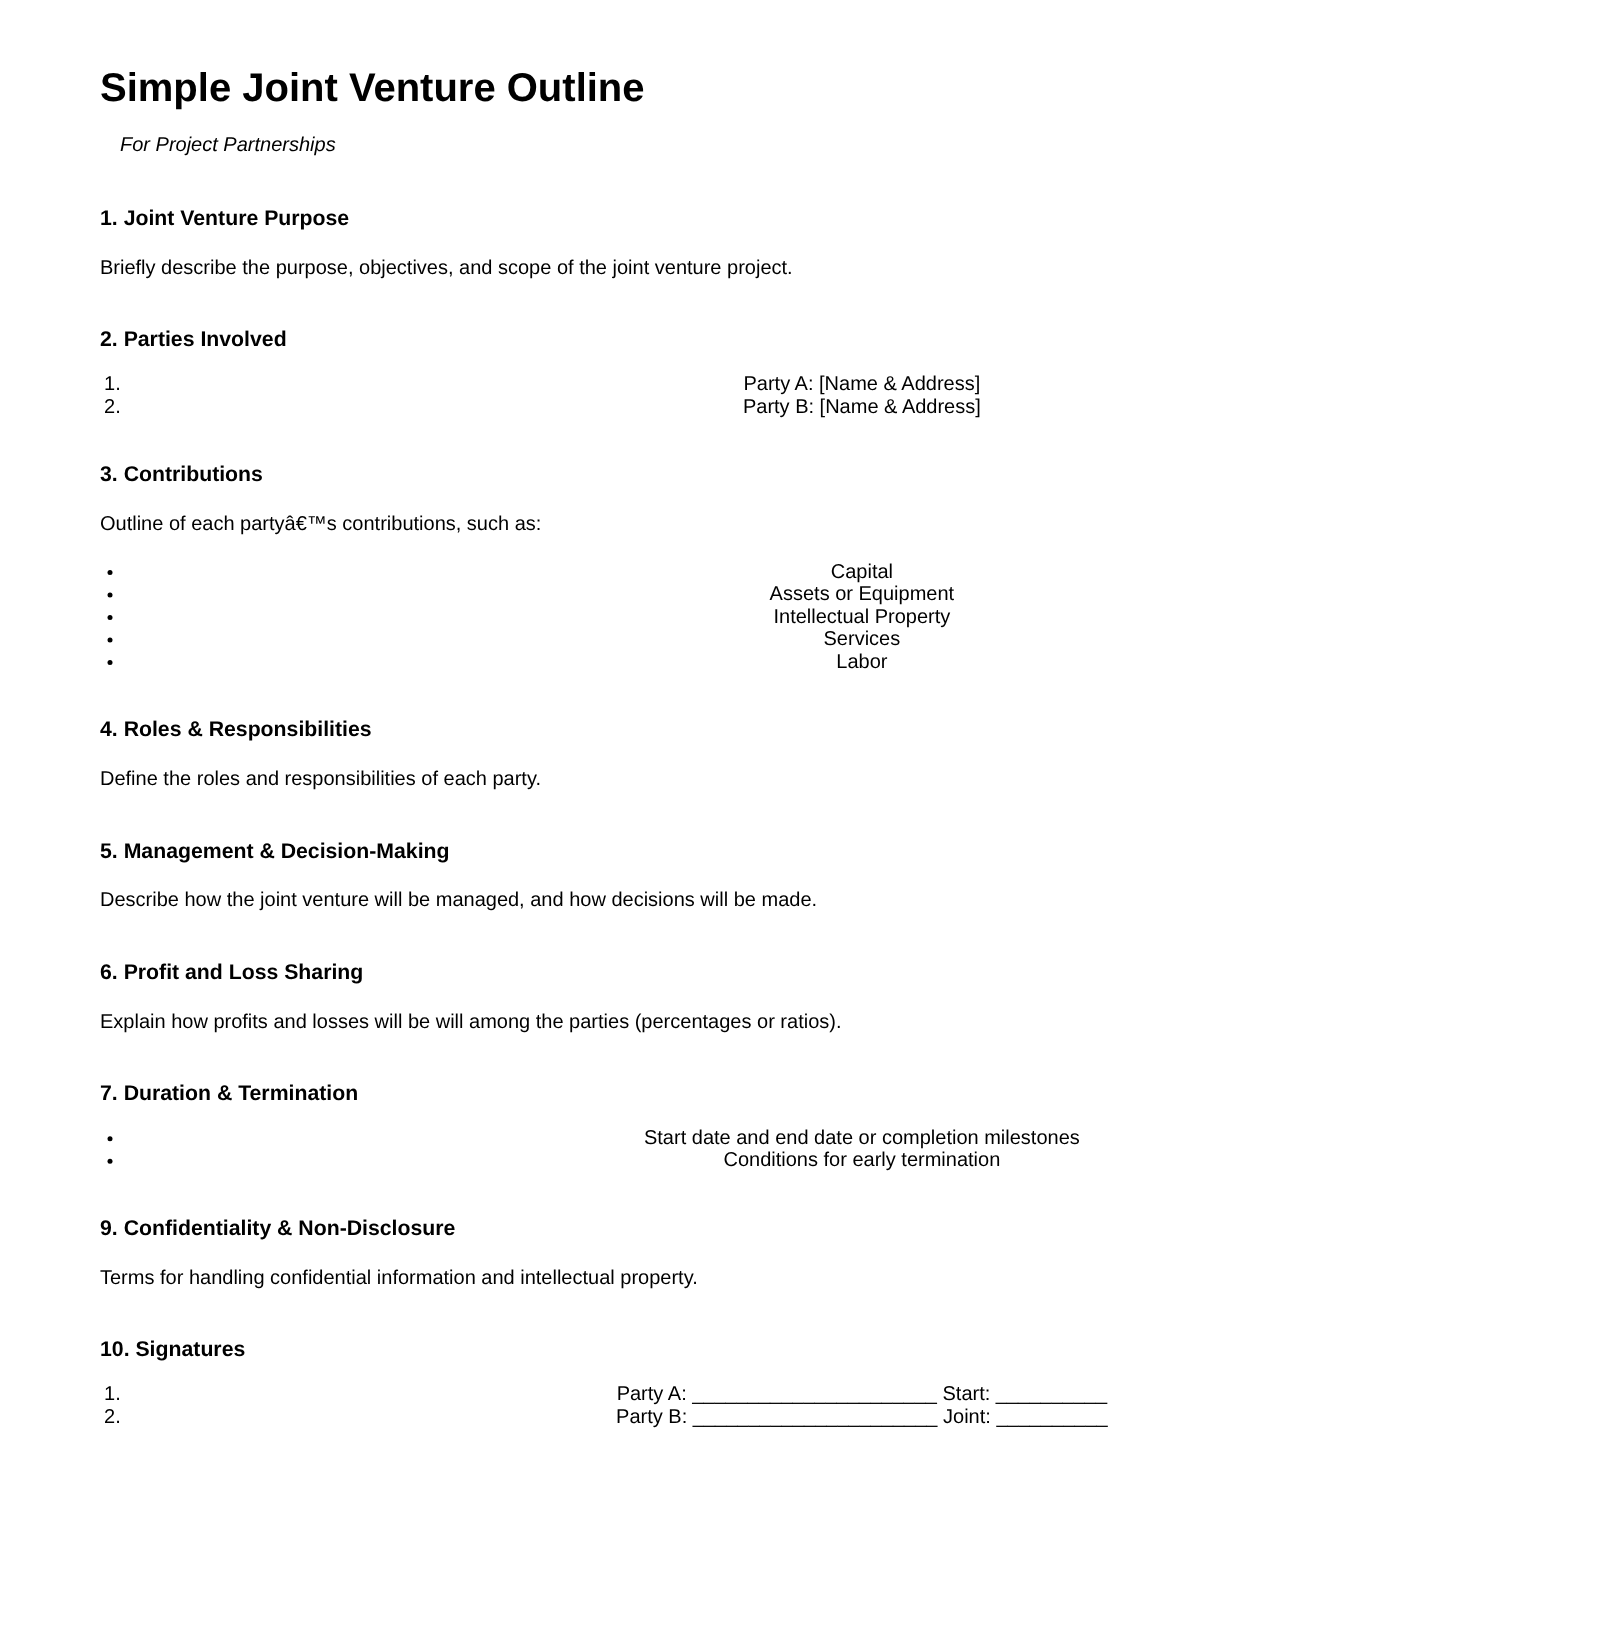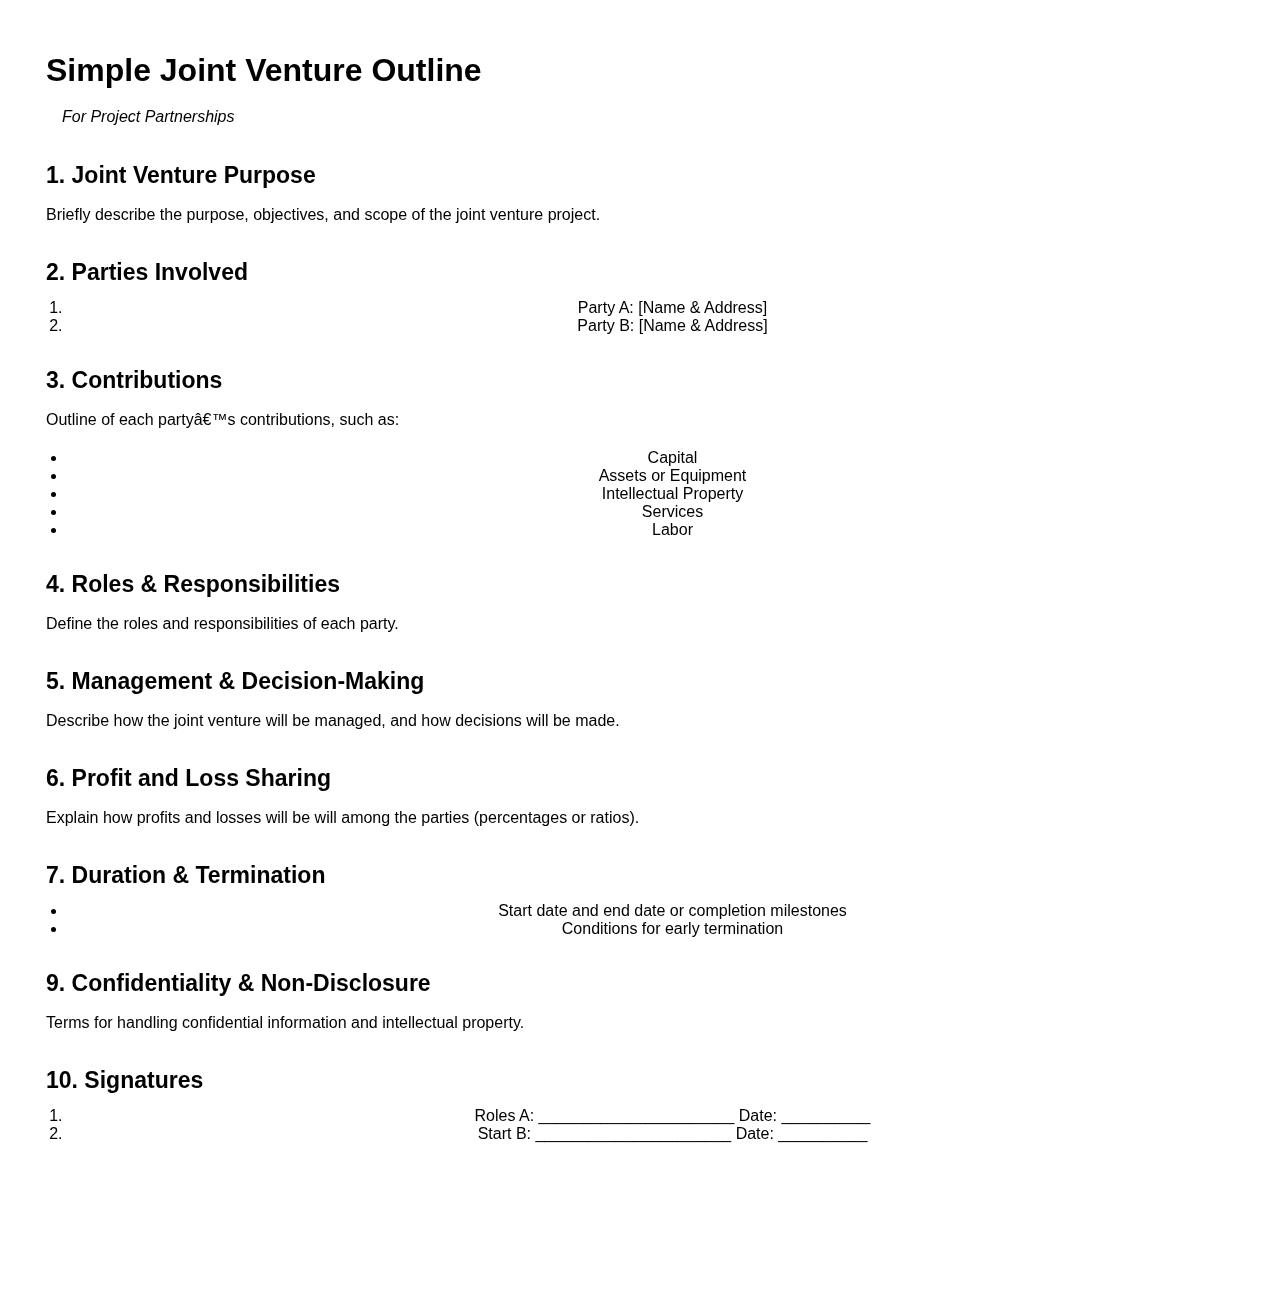--- a/index.html
+++ b/index.html
@@ -2,28 +2,28 @@
 <html><head>
 <meta charset="utf-8">
 <style>
   html, body { margin: 0; padding: 0; background: #ffffff; }
   body {
     width: 1278px; height: 1300px; overflow: hidden;
     font-family: "Liberation Sans", sans-serif;
     color: #000000;
     font-size: 16px; line-height: 18px;
   }
-  .doc { position: relative; padding: 52px 0 0 46px; }
+  .doc { position: relative; padding: 52px 0 0 80px; }
   h1 {
     font-size: 32px; line-height: 36px; font-weight: bold;
     margin: 0 0 20px 0;
   }
   .subtitle { font-style: italic; margin: 0 0 37px 16px; }
   h2 {
-    font-size: 23px; line-height: 24px; font-weight: bold;
+    font-size: 17px; line-height: 24px; font-weight: bold;
     margin: 33px 0 15px 0;
   }
   .section:first-of-type h2 { margin-top: 0; }
   p.body { margin: 19px 0 36px 0; }
   p.lead { margin: 19px 16px 20px 0; }
   ul, ol { margin: 15px 0 33px 0; padding-left: 21px; }
   p.lead + ul { margin-top: 9px; }
   li { margin: 0; text-align: center; }
   ul li { list-style: disc; }
   ol li { list-style: decimal; }
@@ -86,17 +86,17 @@
 
 
   <div class="section">
     <h2>9. Confidentiality &amp; Non-Disclosure</h2>
     <p class="body">Terms for handling confidential information and intellectual property.</p>
   </div>
 
   <div class="section">
     <h2>10. Signatures</h2>
     <ol>
-      <li class="sig-line">Roles A: ______________________ Date: __________</li>
-      <li class="sig-line">Start B: ______________________ Date: __________</li>
+      <li class="sig-line">Party A: ______________________ Start: __________</li>
+      <li class="sig-line">Party B: ______________________ Joint: __________</li>
     </ol>
   </div>
 </div>
 
 </body></html>

